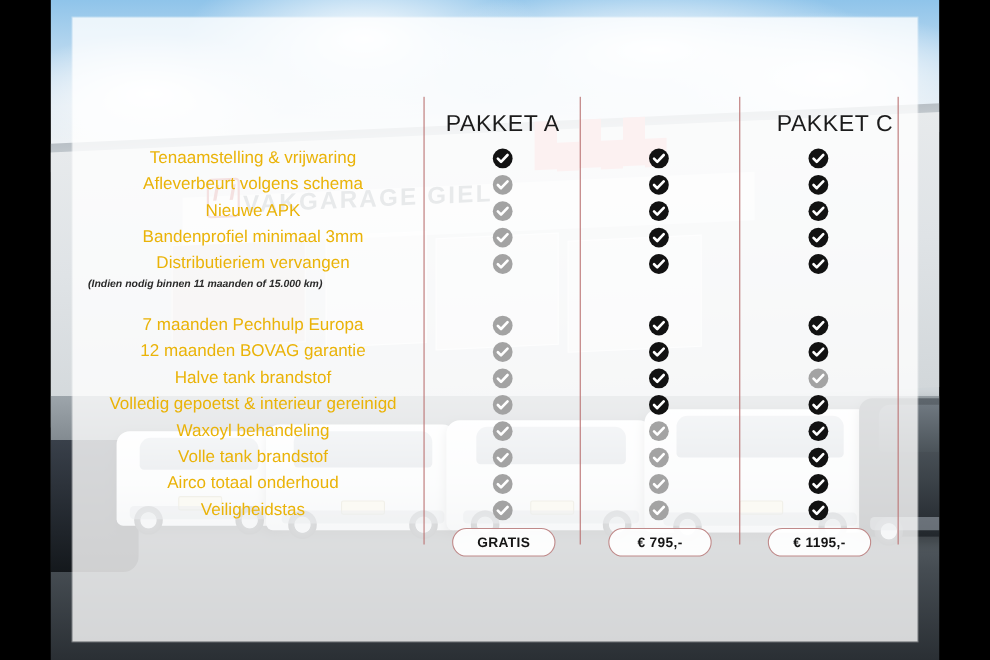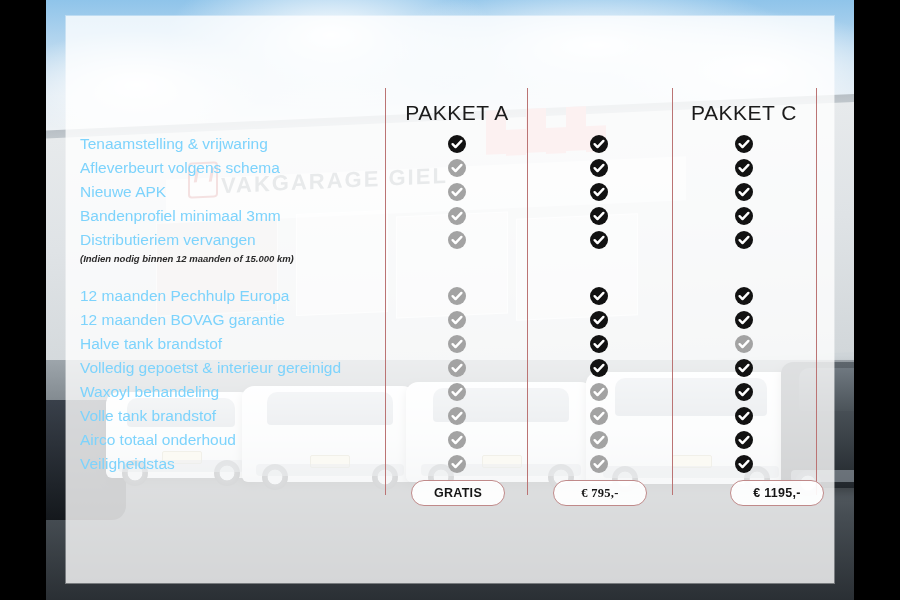--- a/index.html
+++ b/index.html
@@ -270,36 +270,37 @@
     text-align: center;
     font-size: 21px;
     font-weight: 400;
     color: #1b1b1b;
     letter-spacing: .5px;
     white-space: nowrap;
     z-index: 24;
   }
   .h1 { left: 320px; }
   .h2 { left: 462px; }
-  .h3 { left: 607px; }
+  .h3 { left: 622px; }
 
   
   .features {
     position: absolute;
     left: 14px;
     top: 116px;
     width: 300px;
     z-index: 24;
   }
   .feat-row {
     height: 24px;
     line-height: 24px;
     font-size: 15.5px;
-    color: #7dd3fc;
+    color: #eab308;
     white-space: nowrap;
+    text-align: center;
   }
   .feat-note {
     font-size: 9.5px;
     font-style: italic;
     font-weight: 700;
     color: #2a2a2a;
     line-height: 13px;
     height: 13px;
     white-space: nowrap;
   }
@@ -346,22 +347,22 @@
     align-items: center;
     justify-content: center;
     font-size: 12.5px;
     font-weight: 700;
     color: #151515;
     letter-spacing: .3px;
     white-space: nowrap;
     z-index: 26;
   }
   .p1 { left: 345px; }
-  .p2 { left: 487px; font-family: Liberation Serif, serif; }
-  .p3 { left: 664px; }
+  .p2 { left: 487px; }
+  .p3 { left: 632px; }
 </style>
 </head>
 <body>
 
 <div id="stage">
 
   <div id="photo">
     <div class="cloud c1"></div>
     <div class="cloud c2"></div>
     <div class="cloud c3"></div>
@@ -418,23 +419,23 @@
 
       <div class="col-header h1">PAKKET A</div>
       <div class="col-header h3">PAKKET C</div>
 
       <div class="features" id="feature-list">
           <div class="feat-row">Tenaamstelling &amp; vrijwaring</div>
           <div class="feat-row">Afleverbeurt volgens schema</div>
           <div class="feat-row">Nieuwe APK</div>
           <div class="feat-row">Bandenprofiel minimaal 3mm</div>
           <div class="feat-row">Distributieriem vervangen</div>
-          <div class="feat-note">(Indien nodig binnen 12 maanden of 15.000 km)</div>
+          <div class="feat-note">(Indien nodig binnen 11 maanden of 15.000 km)</div>
           <div class="group-gap"></div>
-          <div class="feat-row">12 maanden Pechhulp Europa</div>
+          <div class="feat-row">7 maanden Pechhulp Europa</div>
           <div class="feat-row">12 maanden BOVAG garantie</div>
           <div class="feat-row">Halve tank brandstof</div>
           <div class="feat-row">Volledig gepoetst &amp; interieur gereinigd</div>
           <div class="feat-row">Waxoyl behandeling</div>
           <div class="feat-row">Volle tank brandstof</div>
           <div class="feat-row">Airco totaal onderhoud</div>
           <div class="feat-row">Veiligheidstas</div>
         </div>
 
       <div class="check-col k1" id="check-col-a">

